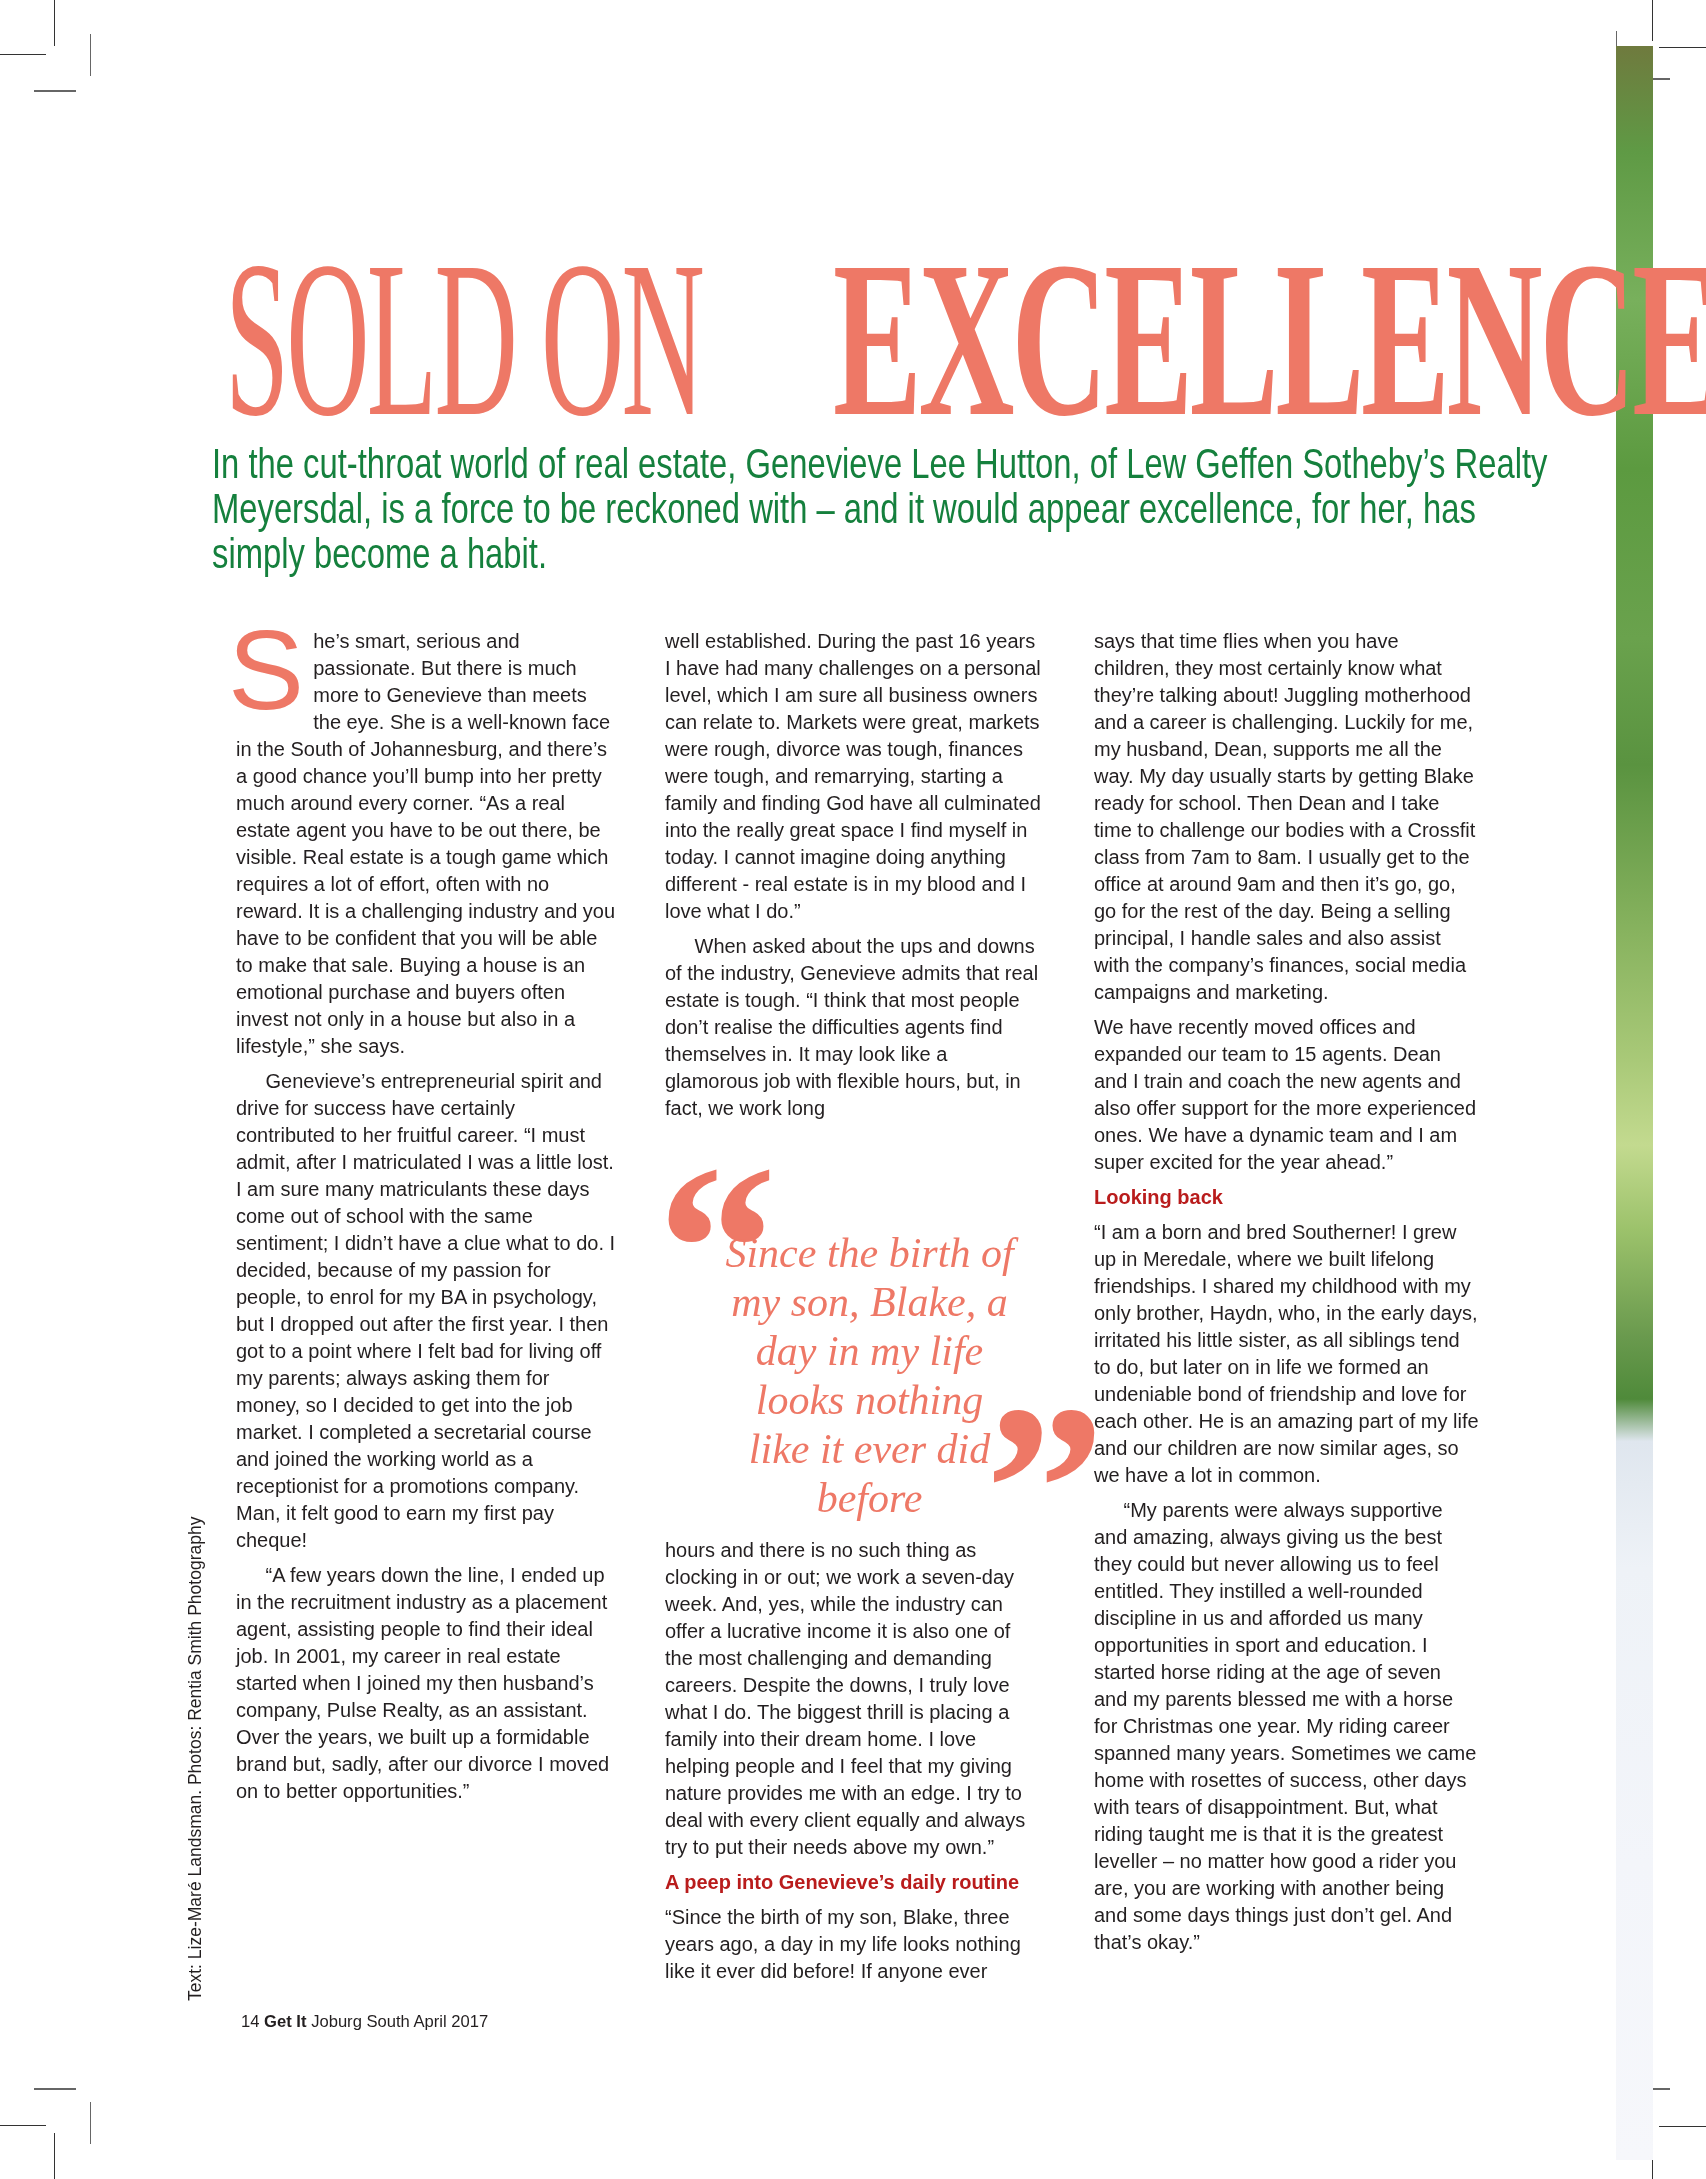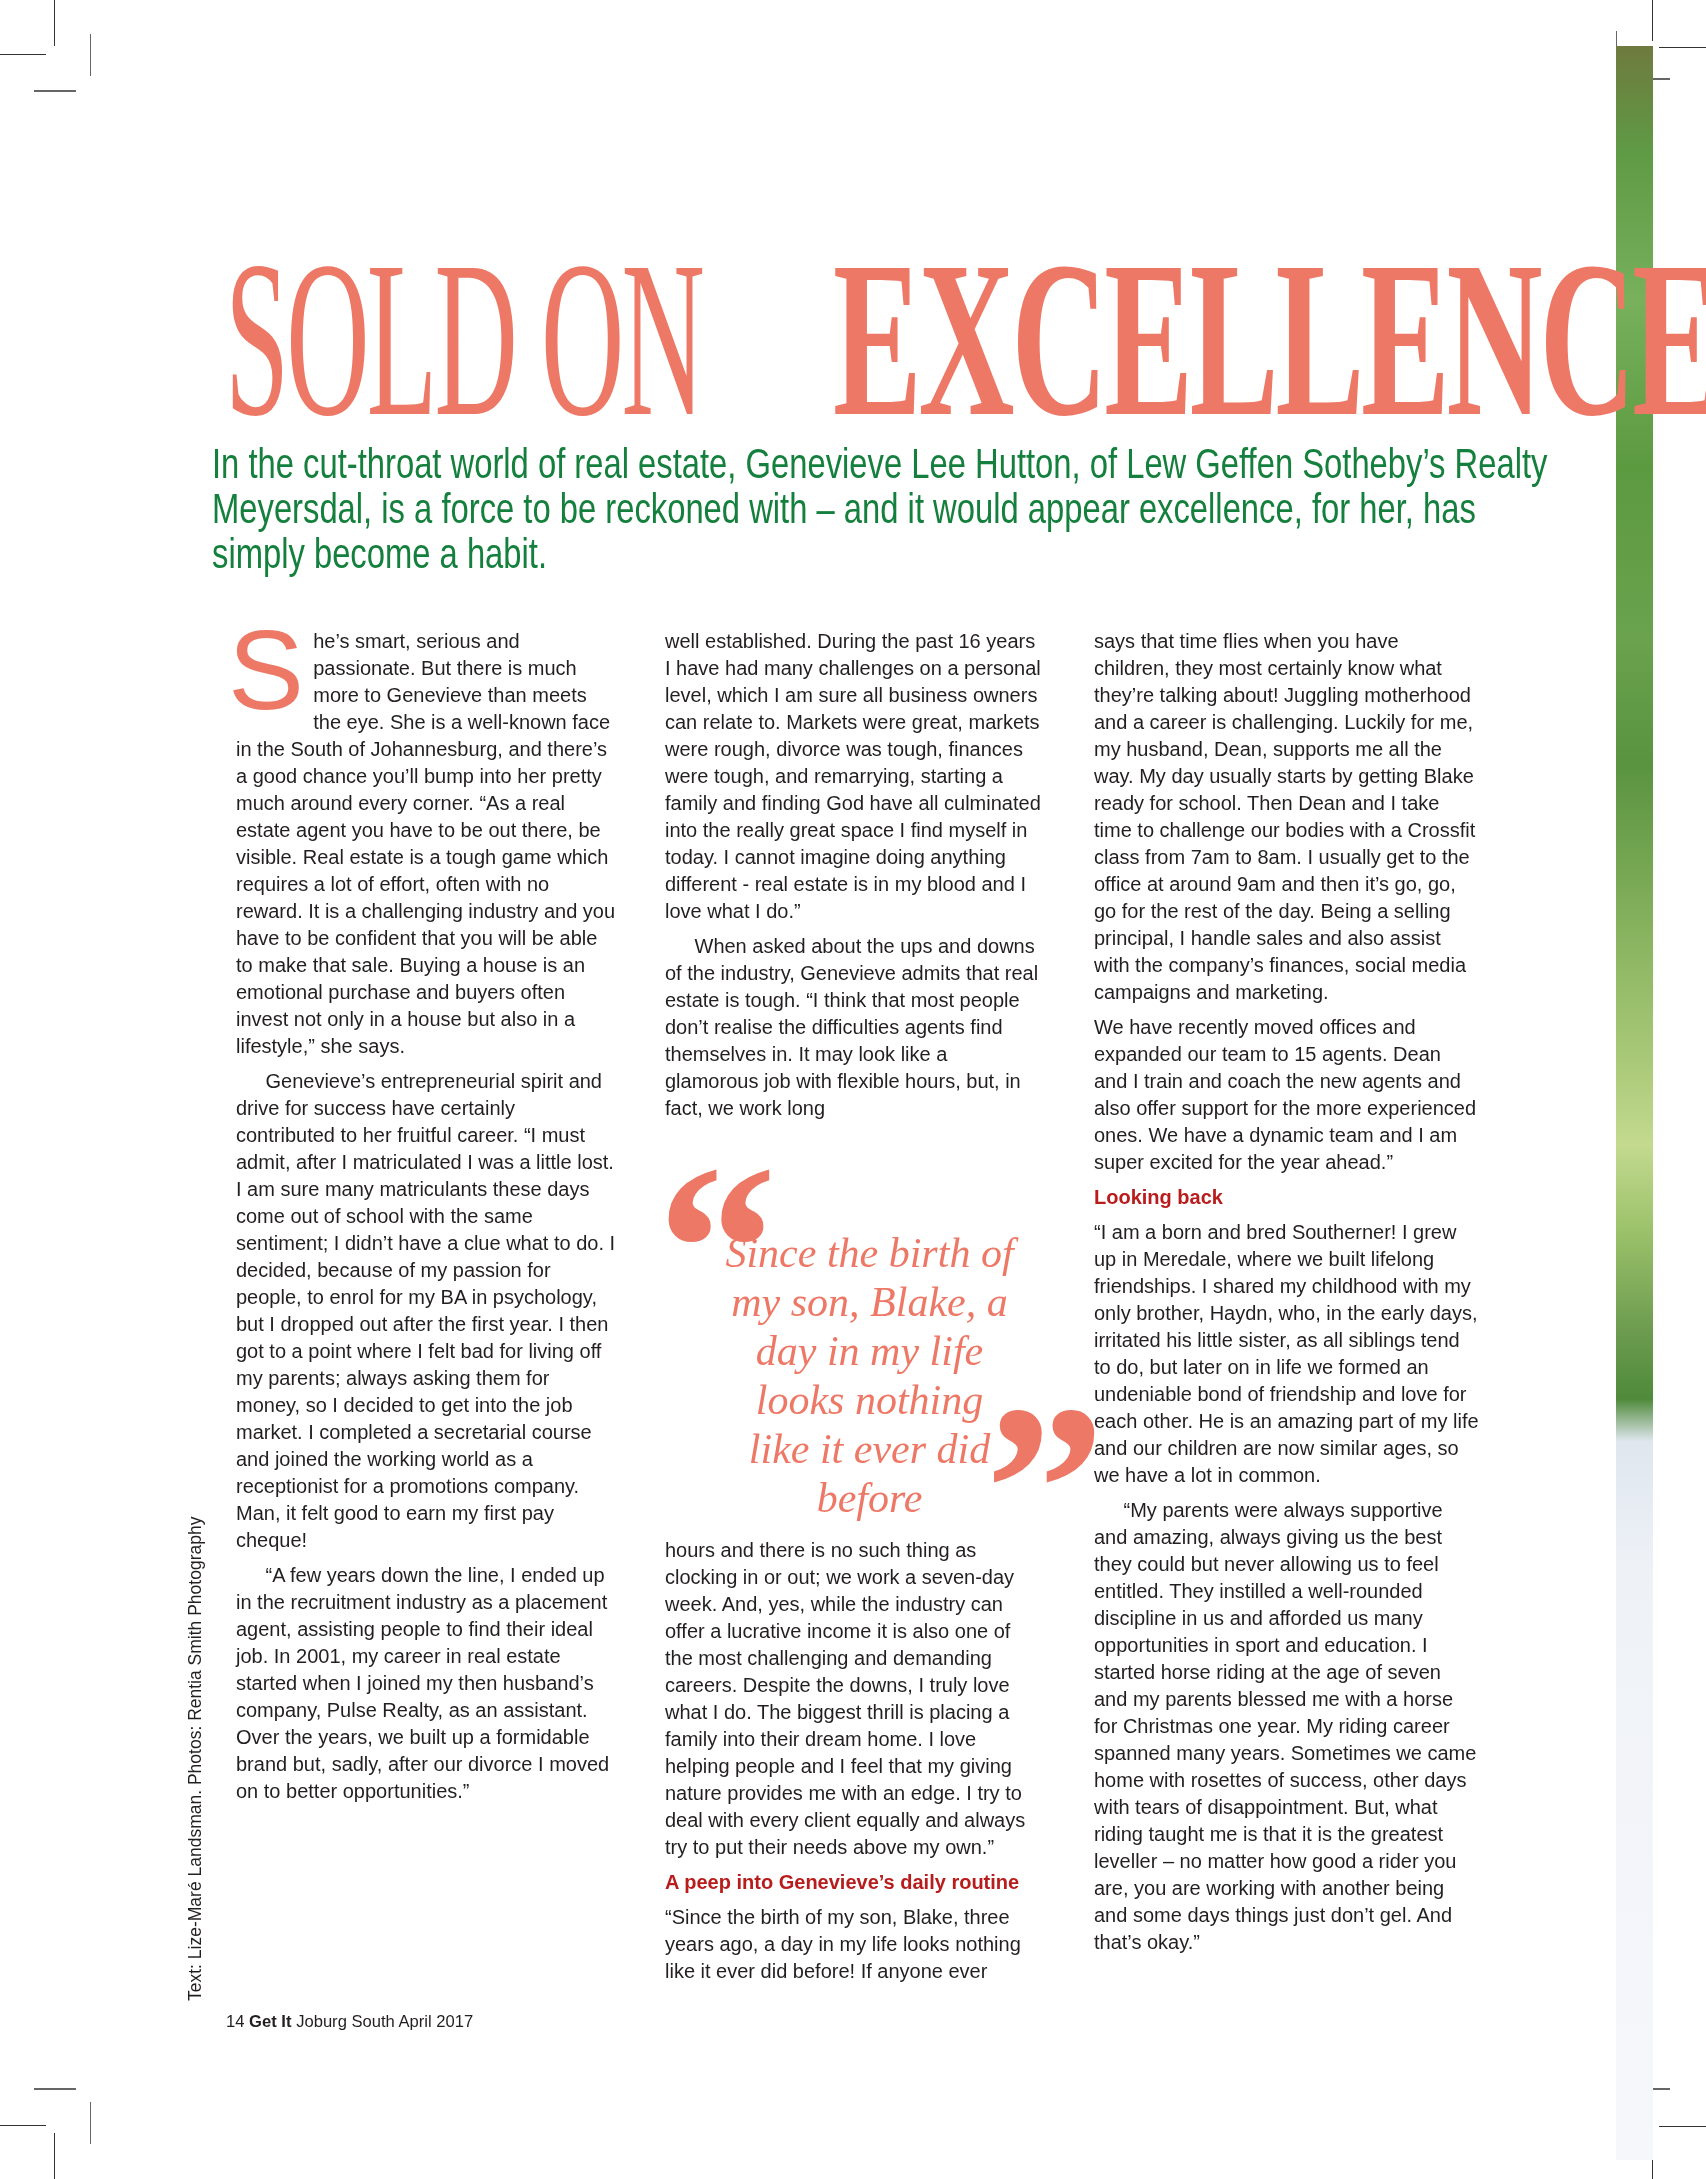--- a/index.html
+++ b/index.html
@@ -56,21 +56,21 @@
   }
   .pq-open, .pq-close { position: absolute; color: #ee7866; font-family: "Liberation Serif", serif; font-weight: 700; }
   .pq-open { left: 0px; top: -28px; font-size: 240px; line-height: 240px; }
   .pq-close { left: 328px; top: 212px; font-size: 240px; line-height: 240px; }
 
   .credit {
     position: absolute; left: 185px; top: 2001px; transform-origin: left top; transform: rotate(-90deg);
     font-size: 17.5px; white-space: nowrap; color: #231f20;
   }
 
-  .footer { position: absolute; left: 226px; top: 2012px; font-size: 16.6px; color: #231f20; white-space: nowrap; }
+  .footer { position: absolute; left: 241px; top: 2012px; font-size: 16.6px; color: #231f20; white-space: nowrap; }
   .footer b { font-weight: 700; }
 </style>
 </head>
 <body>
 
 <div class="crop" style="left:54px;top:0;width:0.9px;height:46px;"></div>
 <div class="crop" style="left:0;top:54px;width:46px;height:0.9px;"></div>
 <div class="crop" style="left:90px;top:34px;width:0.9px;height:42px;background:#666;"></div>
 <div class="crop" style="left:34px;top:90px;width:42px;height:1.8px;background:#666;"></div>
 <div class="crop" style="left:54px;top:2133px;width:0.9px;height:46px;"></div>

